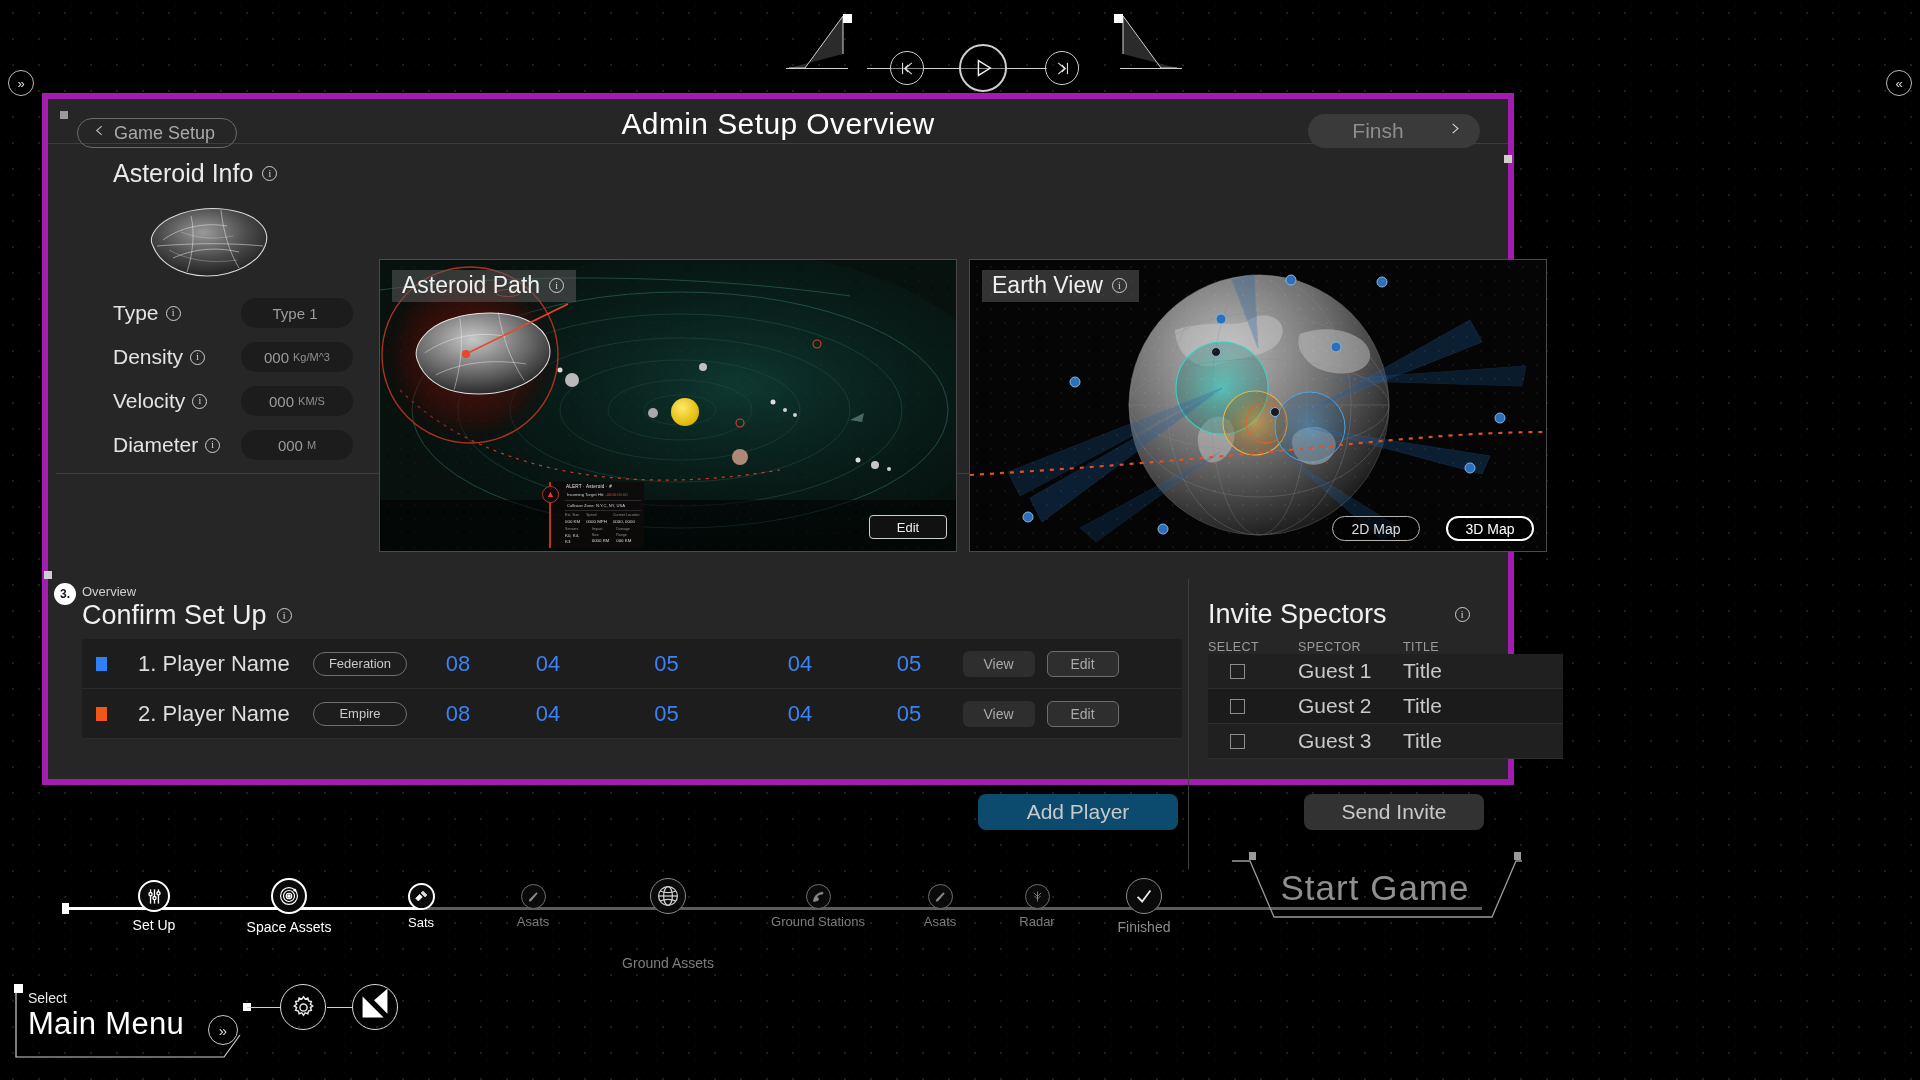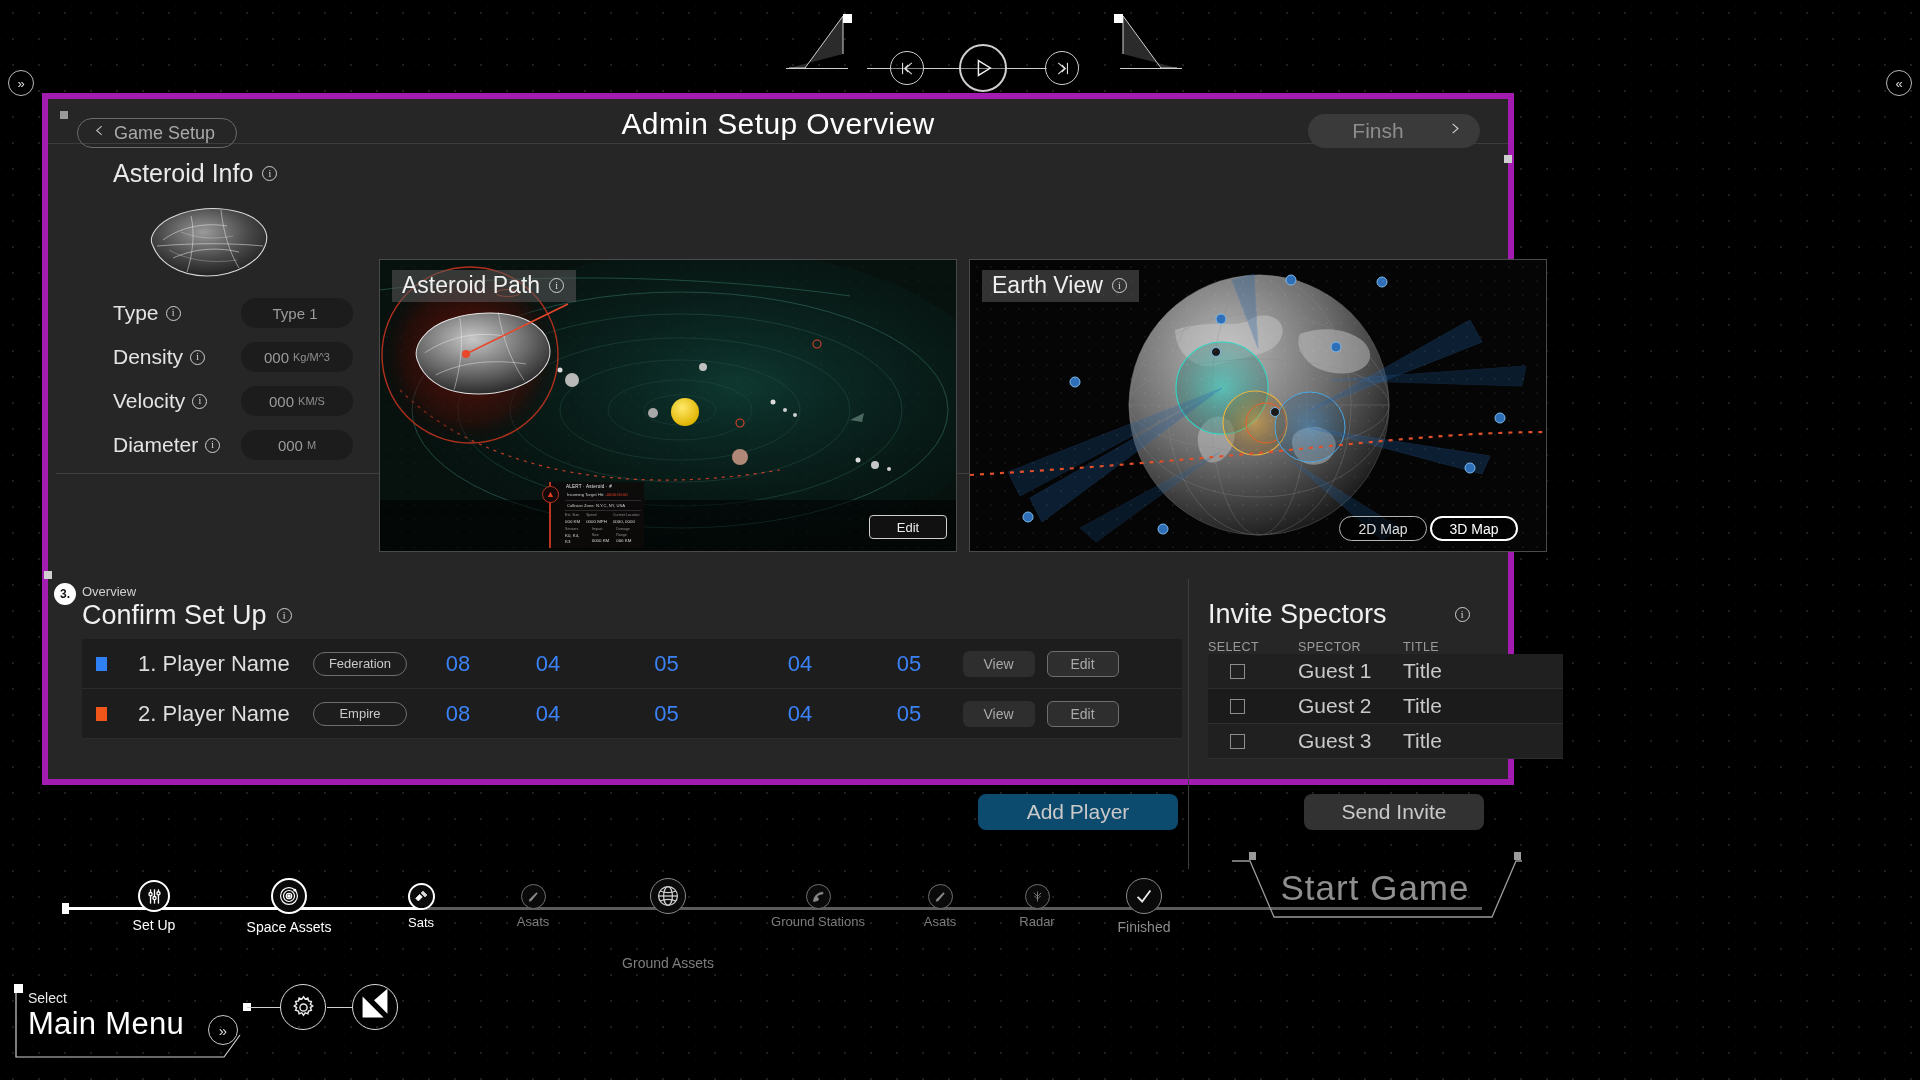--- a/index.html
+++ b/index.html
@@ -82,21 +82,21 @@
     align-items:center; gap:9px; font-size:23px; color:#efefef; }
   .asteroid-path { left:331px; top:160px; width:578px; height:293px; background:#07120f; }
   .earth-view   { left:921px; top:160px; width:578px; height:293px; background:#050505; }
   .viz-dots { position:absolute; inset:0;
     background-image: radial-gradient(circle, rgba(255,255,255,0.12) 0.6px, transparent 0.8px);
     background-size: 14px 14px; }
 
   .edit-chip { position:absolute; right:9px; bottom:12px; width:78px; height:24px;
     background:#111; border:1px solid #cfcfcf; border-radius:4px; color:#eee;
     font-size:13px; display:flex; align-items:center; justify-content:center; z-index:7;}
-  .map-toggle { position:absolute; right:28px; bottom:10px; display:flex; gap:3px; z-index:7;}
+  .map-toggle { position:absolute; right:12px; bottom:10px; display:flex; gap:26px; z-index:7;}
   .map-btn { width:88px; height:25px; border-radius:13px; border:1px solid #b5b5b5;
     background:rgba(0,0,0,0.5); color:#ddd; font-size:14px; display:flex;
     align-items:center; justify-content:center;}
   .map-btn.active { border:2px solid #fff; color:#fff; }
 
   
   .alert-box { position:absolute; left:169px; top:222px; width:95px; height:66px;
     background:rgba(14,10,10,0.88); border-left:2px solid #b83521; z-index:5;
     font-size:4.2px; color:#cfcfcf; padding:2px 3px; line-height:1.5;}
   .alert-head { font-size:4.6px; color:#e3e3e3; margin-left:12px; letter-spacing:0.2px;}

